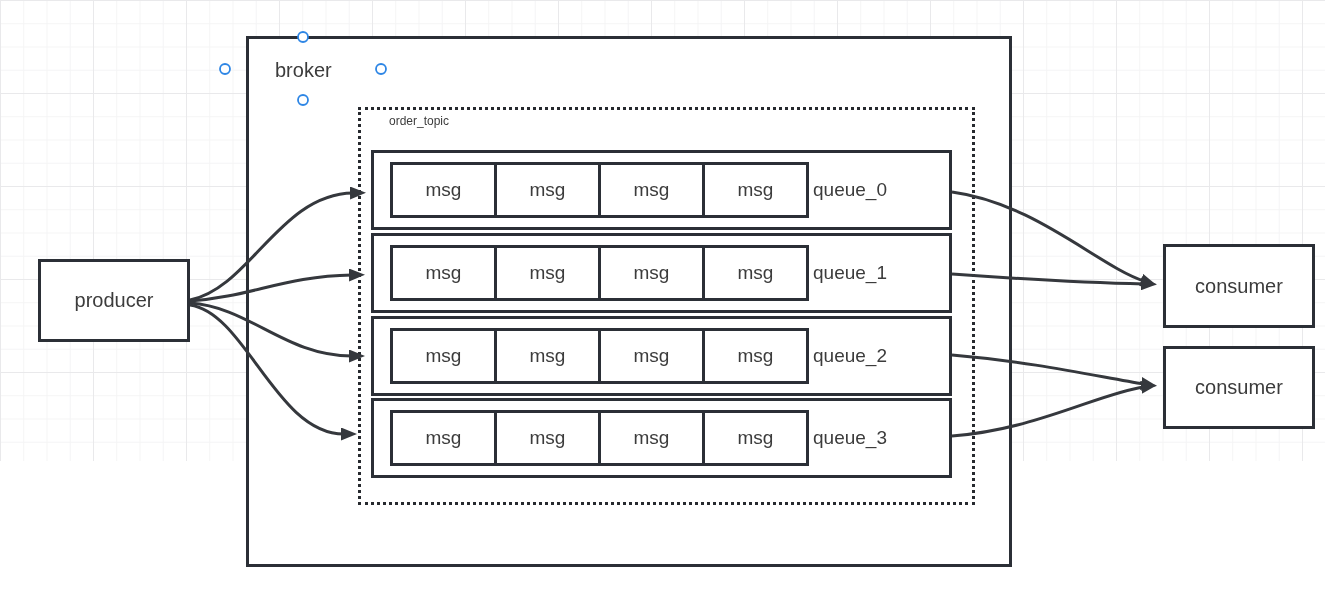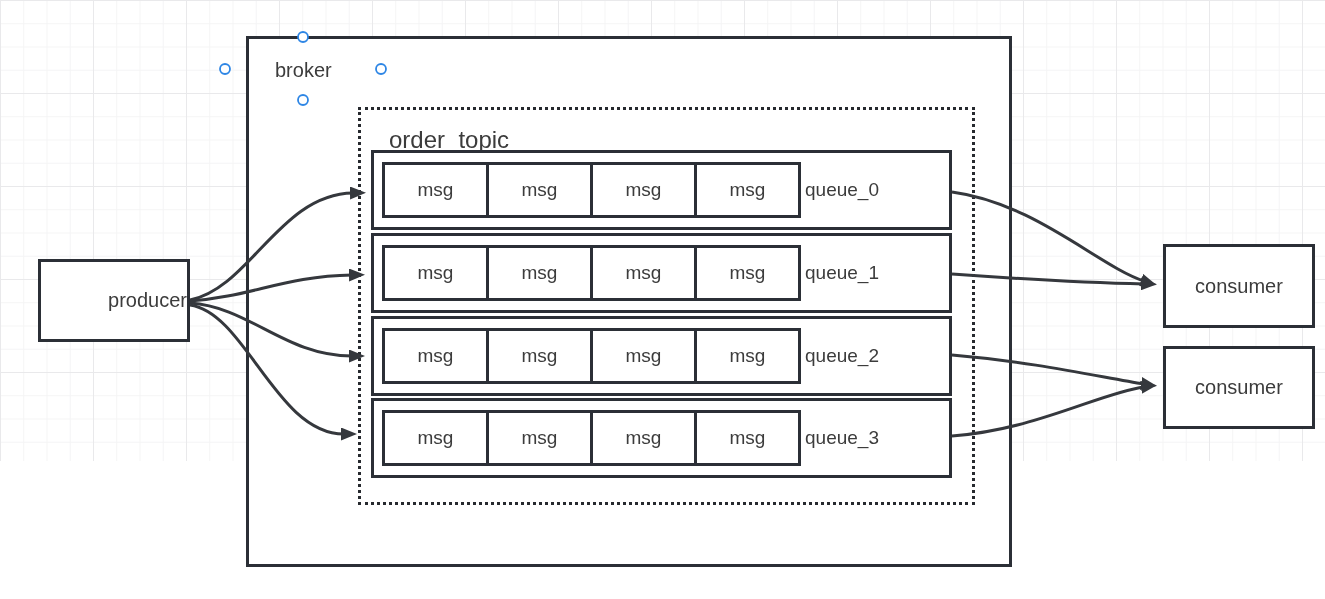--- a/index.html
+++ b/index.html
@@ -20,29 +20,29 @@
       linear-gradient(var(--grid-major) 1px, transparent 1px),
       linear-gradient(90deg, var(--grid-major) 1px, transparent 1px),
       linear-gradient(var(--grid-minor) 1px, transparent 1px),
       linear-gradient(90deg, var(--grid-minor) 1px, transparent 1px);
     background-size:93px 93px, 93px 93px, 23.25px 23.25px, 23.25px 23.25px;
   }
   .box{position:absolute;background:#fff;border:3px solid var(--border);}
   .node{display:flex;align-items:center;justify-content:center;
         font-size:20px;color:var(--text);}
 
-  #producer{left:38px;top:259px;width:152px;height:83px;justify-content:flex-end;}
+  #producer{left:38px;top:259px;width:152px;height:83px;}
   #broker{left:246px;top:36px;width:766px;height:531px;}
   #broker-label{position:absolute;left:26px;top:20px;font-size:20px;}
   #topic{left:358px;top:107px;width:617px;height:398px;background:transparent;
          border:3px dotted #26292e;}
-  #topic-label{position:absolute;left:28px;top:16px;font-size:24px;}
+  #topic-label{position:absolute;left:28px;top:4px;font-size:12px;}
 
   .queue-row{left:371px;width:581px;height:80px;display:flex;align-items:center;
-             padding-left:8px;}
+             padding-left:16px;}
   #queue-0{top:150px;} #queue-1{top:233px;} #queue-2{top:316px;} #queue-3{top:398px;}
   .msg-cell{width:107px;height:56px;border:3px solid var(--border);background:#fff;
             display:flex;align-items:center;justify-content:center;
             font-size:19px;flex:none;}
   .msg-cell + .msg-cell{margin-left:-3px;}
   .queue-label{margin-left:4px;font-size:19px;white-space:nowrap;}
 
   #consumer-1{left:1163px;top:244px;width:152px;height:84px;}
   #consumer-2{left:1163px;top:346px;width:152px;height:83px;}
 

